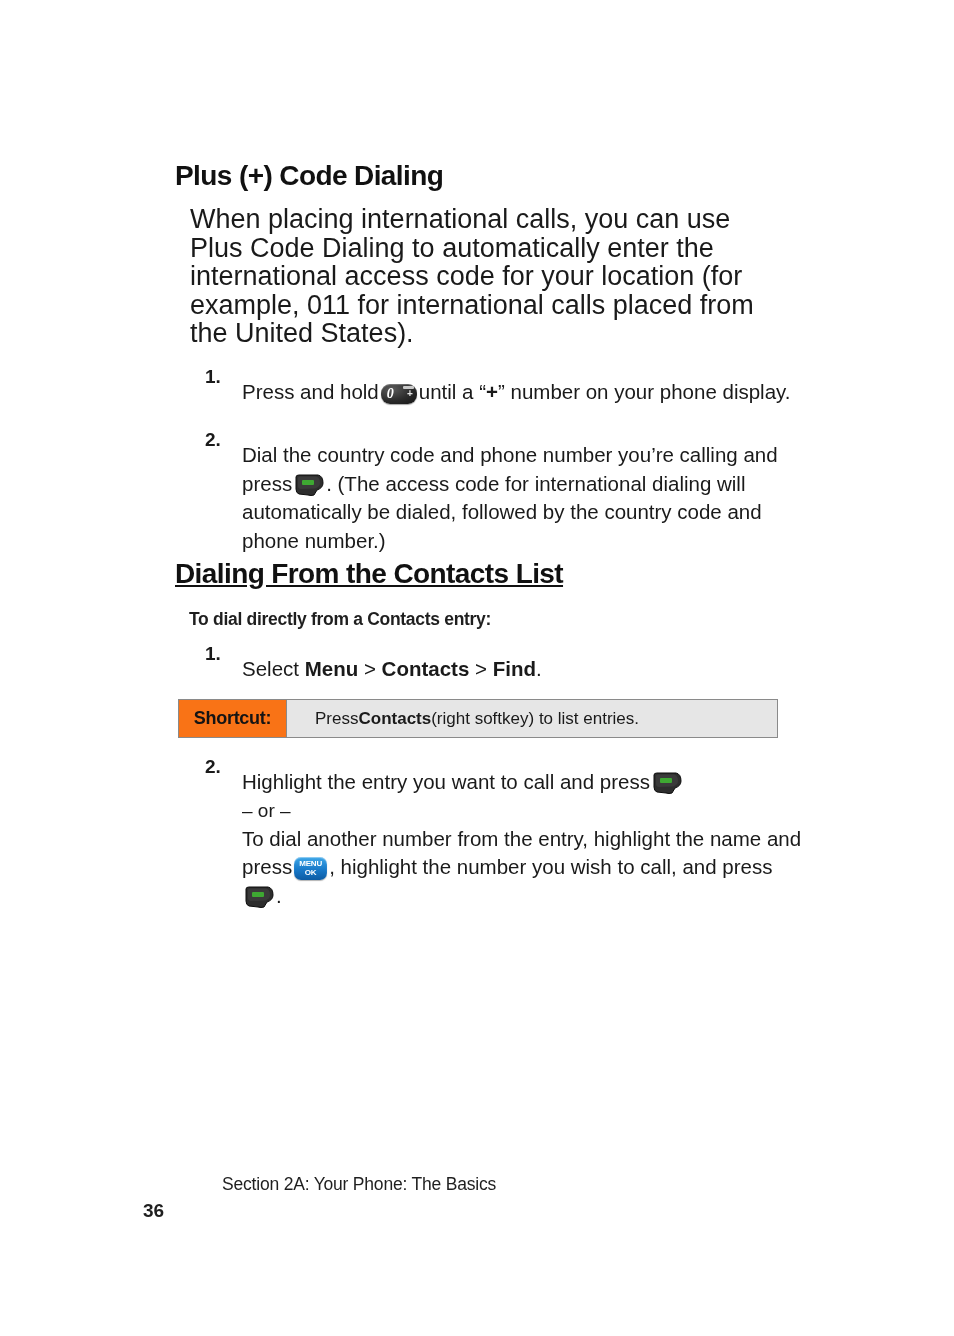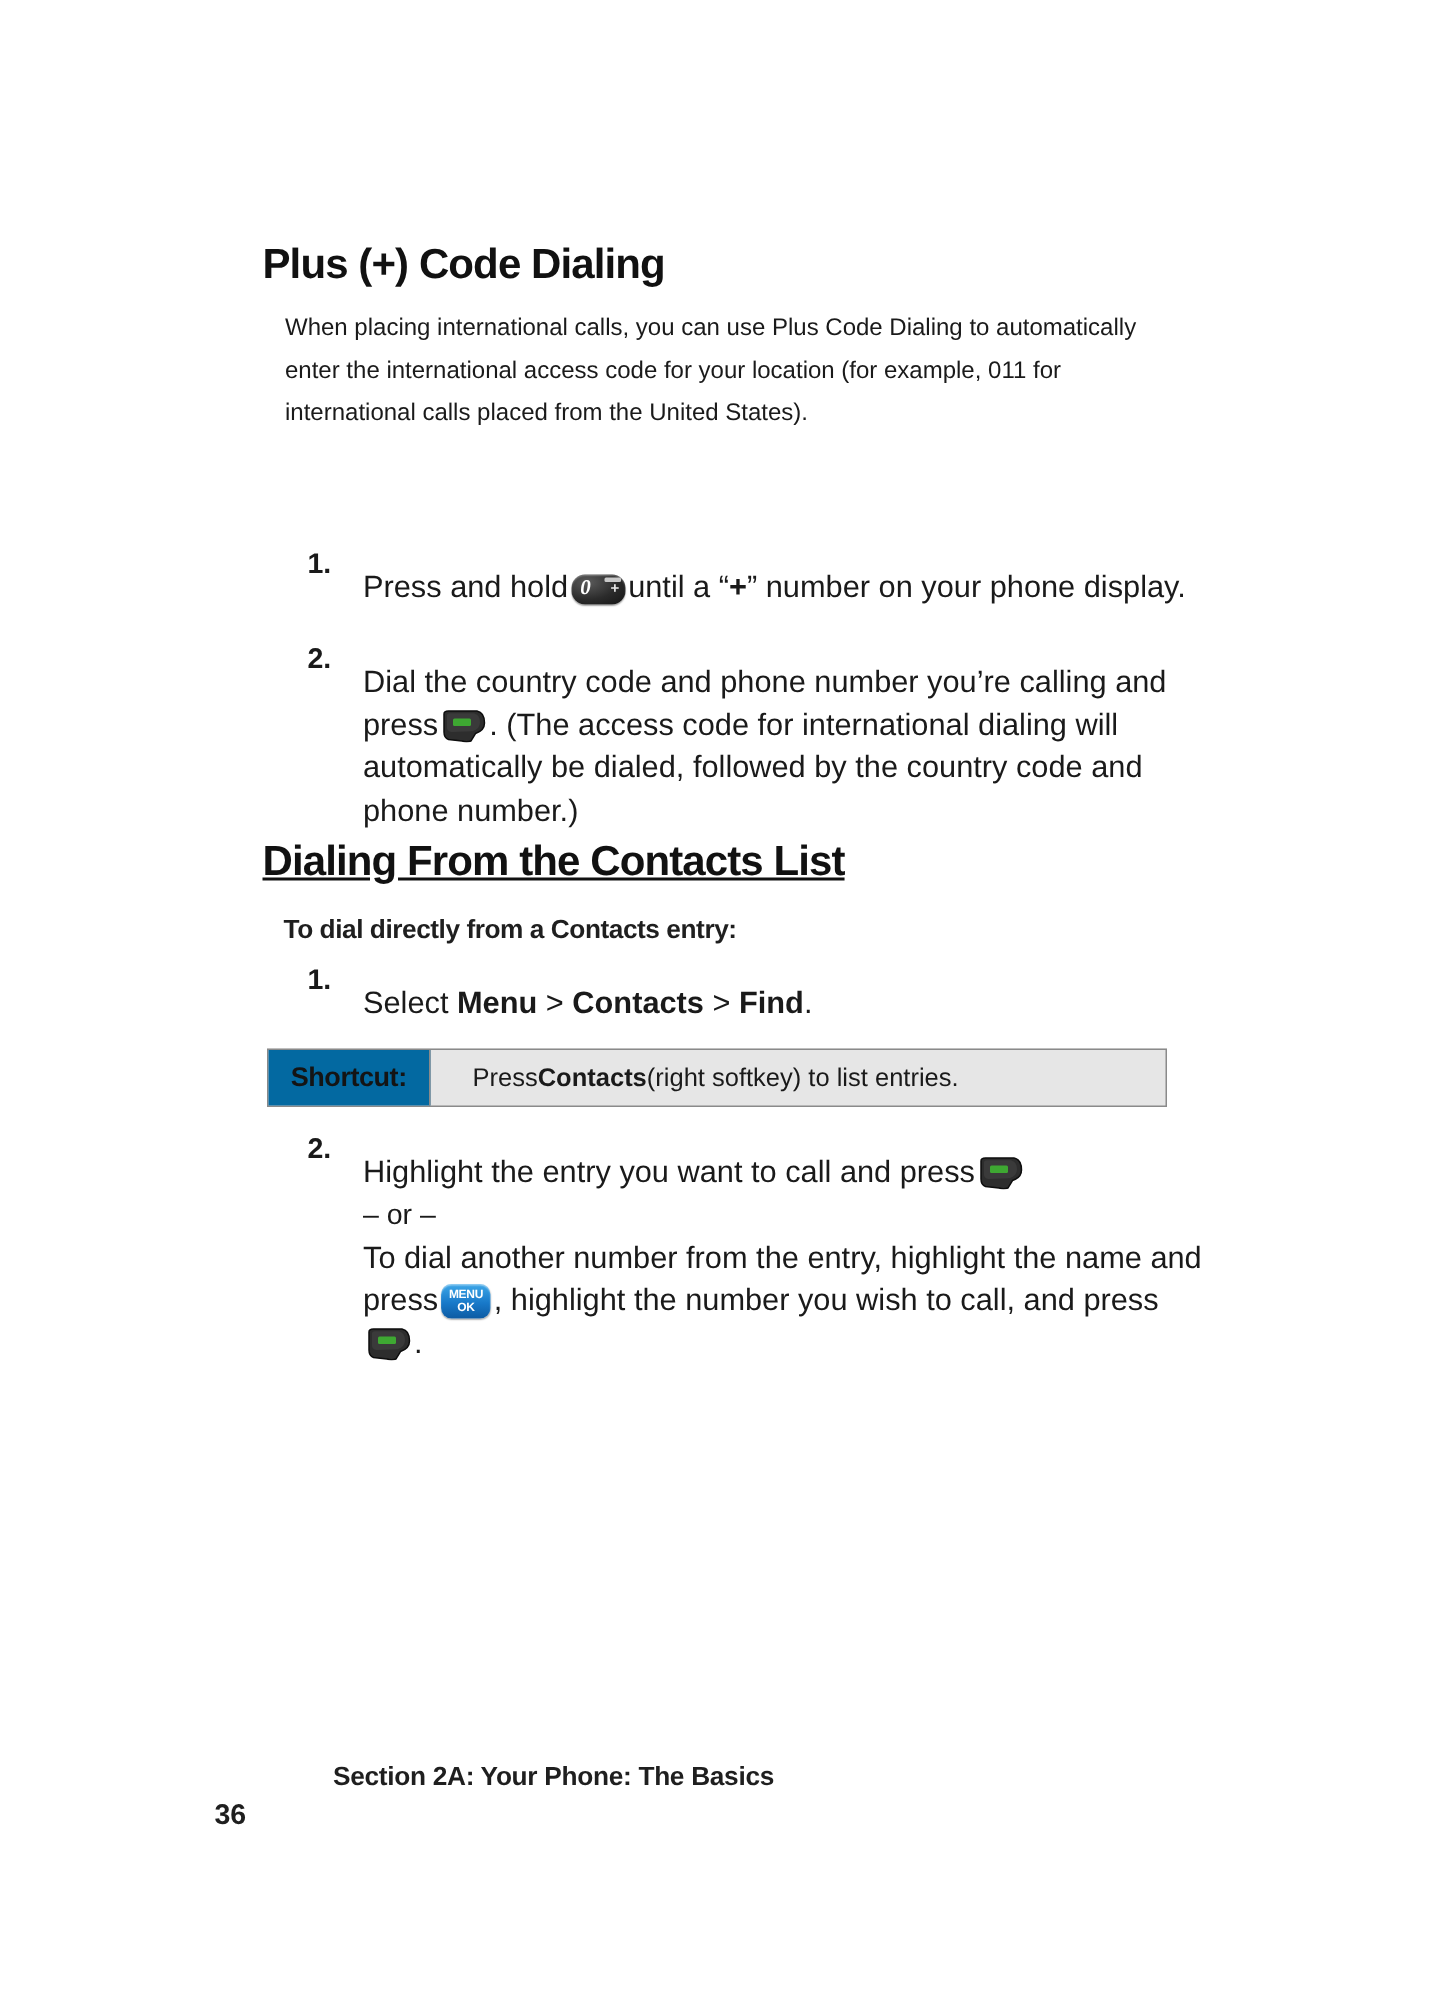--- a/index.html
+++ b/index.html
@@ -32,21 +32,21 @@
     white-space: nowrap;
   }
   #heading-plus-code { top: 160px; }
   #heading-dialing-contacts { top: 558px; text-decoration: underline; }
 
   
   .body-para {
     position: absolute;
     left: 190px;
     width: 600px;
-    font-size: 16px;
+    font-size: 27px;
     line-height: 28.5px;
     color: #1a1a1a;
   }
   #intro-paragraph { top: 205px; }
 
   
   .subhead {
     position: absolute;
     left: 189px;
     font-weight: bold;
@@ -174,21 +174,21 @@
     top: 699px;
     width: 600px;
     height: 39px;
     border: 1px solid #8a8a8a;
     box-sizing: border-box;
     display: flex;
     background: #e6e6e6;
   }
   #shortcut-label {
     width: 108px;
-    background: #0369a1;
+    background: #f97316;
     border-right: 1px solid #8a8a8a;
     box-sizing: border-box;
     display: flex;
     align-items: center;
     justify-content: center;
     font-weight: bold;
     font-size: 18px;
     letter-spacing: -0.3px;
     color: #141414;
   }
@@ -207,21 +207,21 @@
     left: 143px;
     top: 1200px;
     font-weight: bold;
     font-size: 19px;
     color: #1f1f1f;
   }
   #footer-section-title {
     position: absolute;
     left: 222px;
     top: 1174px;
-    font-weight: bold;
+    font-weight: normal;
     font-size: 17.5px;
     letter-spacing: -0.2px;
     color: #1f1f1f;
     white-space: nowrap;
   }
 </style>
 </head>
 <body>
 
 <div class="page">

